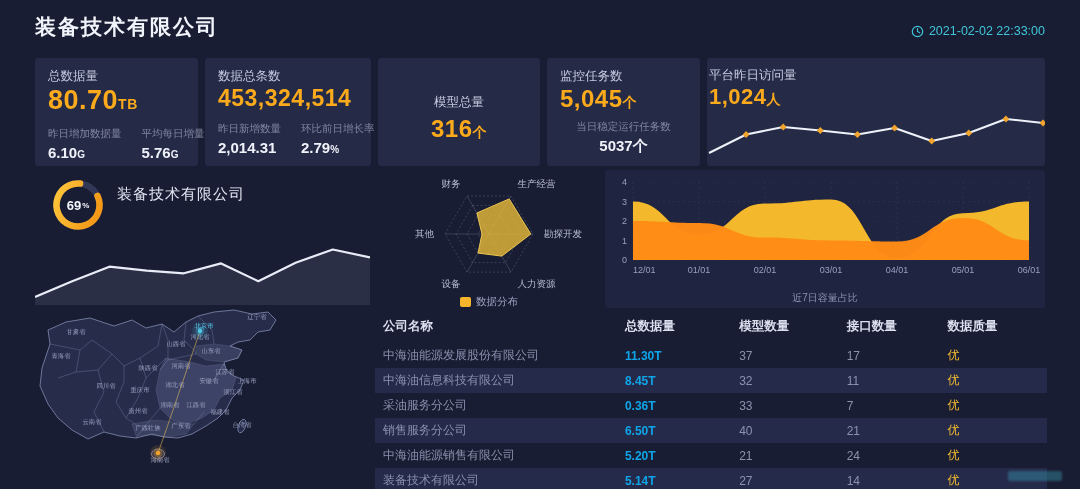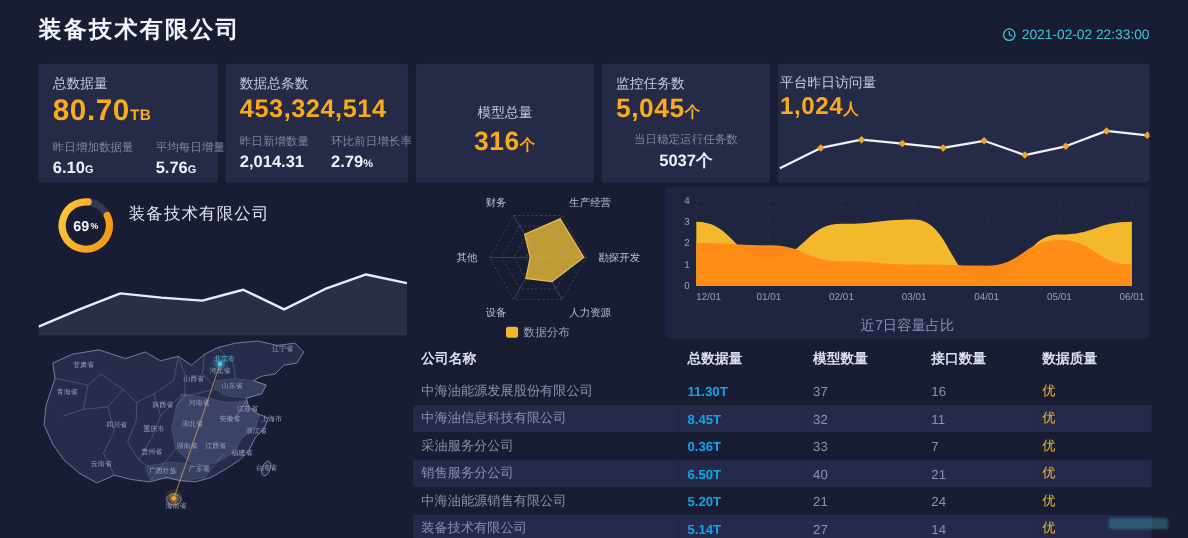--- a/index.html
+++ b/index.html
@@ -35,21 +35,21 @@
   #panel-disk{left:35px;top:172px;width:335px;height:133px;}
   .donut-wrap{position:absolute;left:14px;top:4px;width:58px;height:58px;}
   .donut-label{position:absolute;left:0;top:0;width:58px;height:58px;display:flex;align-items:center;justify-content:center;color:#f4f6fc;font-weight:bold;font-size:13px;}
   .donut-label .pct{font-size:8px;margin-left:1px;}
   .disk-title{position:absolute;left:82px;top:13px;font-size:15px;color:#e2e6f2;letter-spacing:1px;}
   #disk-svg{position:absolute;left:0;bottom:0;}
   #panel-radar{left:378px;top:172px;width:222px;height:136px;}
   .radar-legend{position:absolute;left:0;right:0;bottom:-1px;display:flex;justify-content:center;align-items:center;gap:5px;font-size:10.5px;color:#9aa0bf;}
   .legend-swatch{width:11px;height:10px;background:#f7b52c;border-radius:2px;display:inline-block;}
   #panel-area{left:605px;top:170px;width:440px;height:138px;background:#1f2440;border-radius:3px;}
-  .cap-caption{position:absolute;left:0;right:0;bottom:3px;text-align:center;font-size:13px;color:#8b92b3;}
+  .cap-caption{position:absolute;left:0;right:0;bottom:3px;text-align:center;font-size:10px;color:#8b92b3;}
   
   #panel-map{left:28px;top:306px;width:335px;height:176px;}
   #panel-table{left:375px;top:312px;width:672px;height:170px;}
   table{width:100%;border-collapse:collapse;table-layout:fixed;}
   th{text-align:left;color:#dcdfee;font-weight:bold;font-size:12.5px;padding:6px 8px 8px 8px;}
   td{font-size:12px;padding:4px 8px;white-space:nowrap;overflow:hidden;}
   tbody tr:nth-child(even){background:#252a4b;}
   .c-name{color:#8a90ad;}
   .c-vol{color:#0ea5e9;font-weight:bold;}
   .c-num{color:#8b92ad;}
@@ -296,21 +296,21 @@
           <th>模型数量</th>
           <th>接口数量</th>
           <th>数据质量</th>
         </tr>
       </thead>
       <tbody id="company-rows">
           <tr>
             <td class="c-name">中海油能源发展股份有限公司</td>
             <td class="c-vol">11.30T</td>
             <td class="c-num">37</td>
-            <td class="c-num">16</td>
+            <td class="c-num">17</td>
             <td class="c-quality">优</td>
           </tr>
           <tr>
             <td class="c-name">中海油信息科技有限公司</td>
             <td class="c-vol">8.45T</td>
             <td class="c-num">32</td>
             <td class="c-num">11</td>
             <td class="c-quality">优</td>
           </tr>
           <tr>

